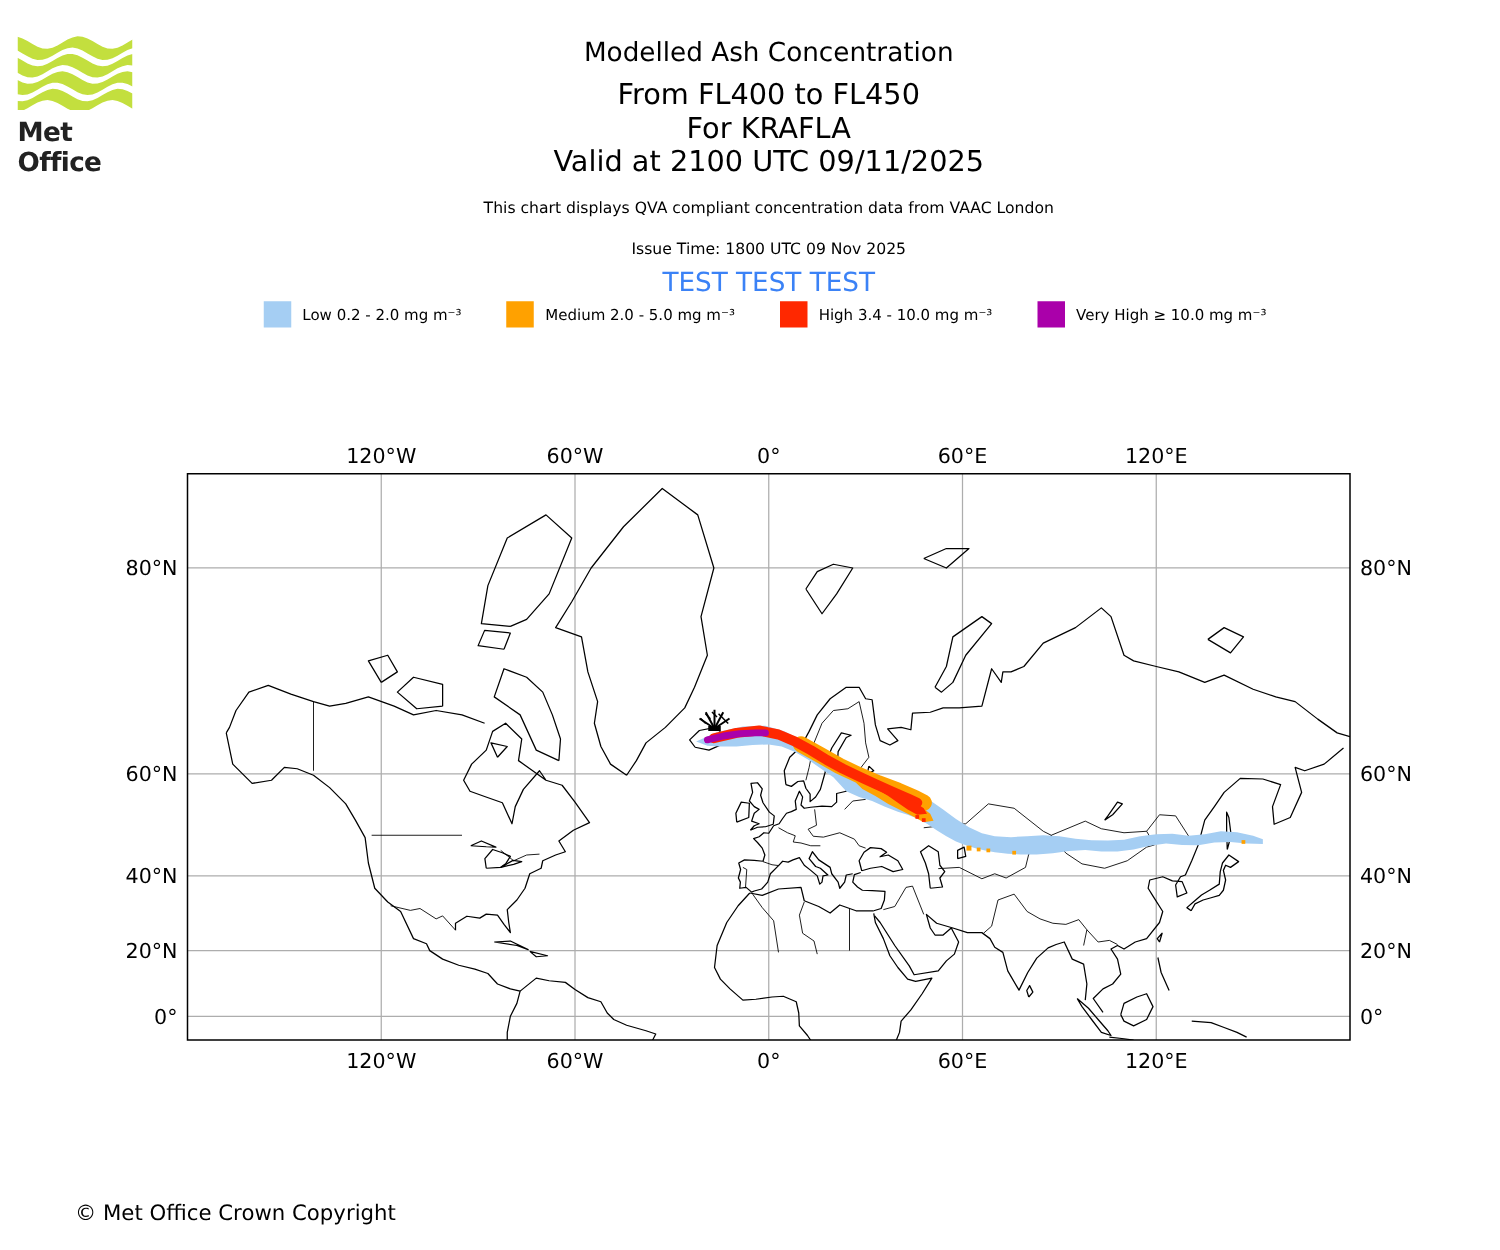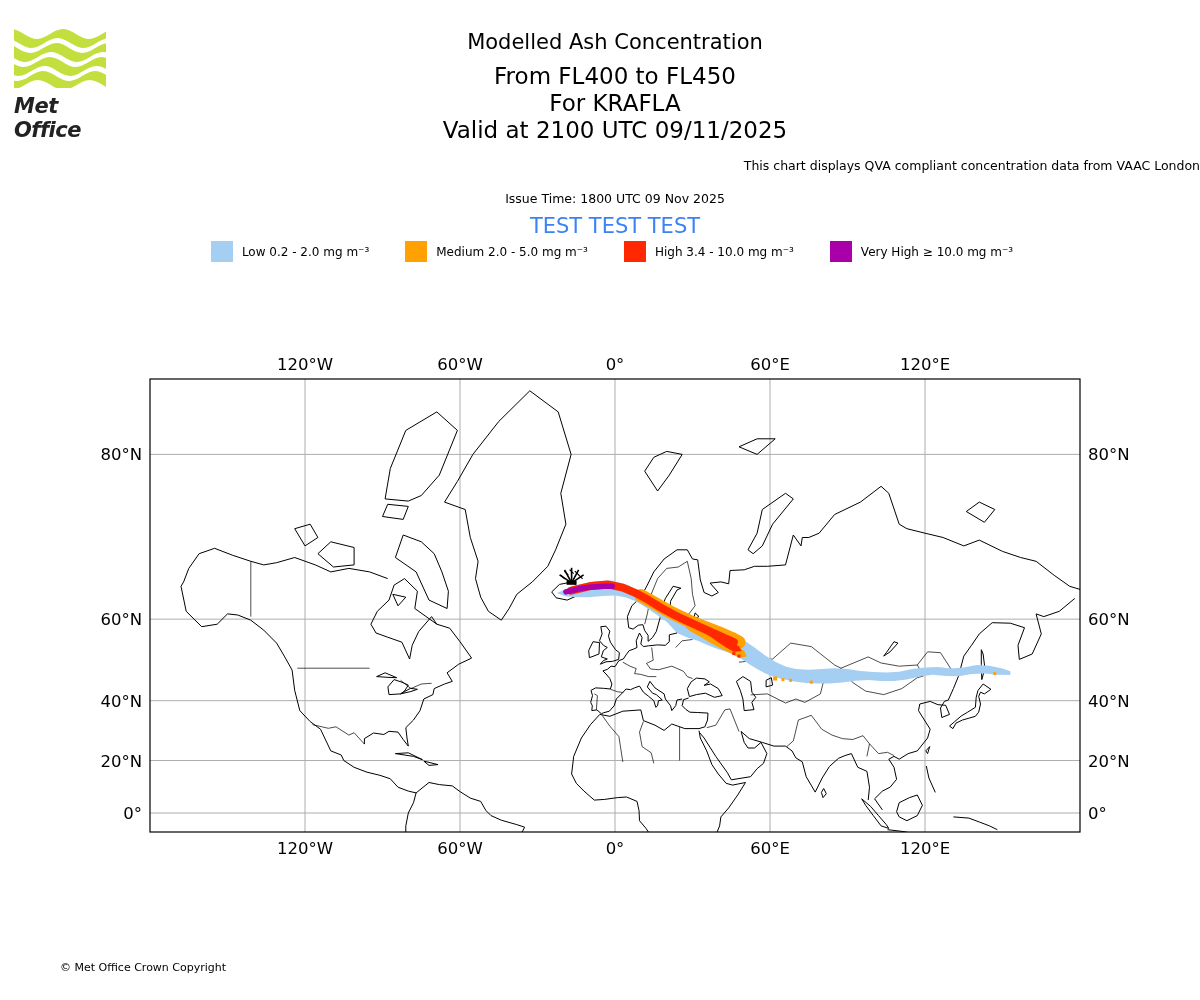--- a/index.html
+++ b/index.html
@@ -2,31 +2,31 @@
 <html><head>
 <meta charset="utf-8">
 <style>
   html,body{margin:0;padding:0;background:#ffffff;}
   .page{position:relative;width:1200px;height:1000px;background:#ffffff;overflow:hidden;
         font-family:"DejaVu Sans","Liberation Sans",sans-serif;color:#000;}
   .ctr{position:absolute;left:30px;width:1170px;text-align:center;white-space:pre;}
   .title{top:30px;font-size:21px;}
   .sub{font-size:23px;}
   .sub1{top:63px;} .sub2{top:90px;} .sub3{top:117px;}
-  .note{top:158px;font-size:12.5px;text-align:right;}
+  .note{top:158px;font-size:12.5px;}
   .issue{top:191px;font-size:12.5px;}
   .test{top:214px;font-size:21px;color:#d22b24;}
   .legend{position:absolute;top:241px;left:12px;width:1200px;display:flex;justify-content:center;
           align-items:center;gap:36px;}
   .legend-item{display:flex;align-items:center;gap:9px;}
   .swatch{width:22px;height:21px;display:inline-block;}
   .legend-label{font-size:12px;white-space:pre;}
   .logo{position:absolute;left:14px;top:26px;width:110px;}
-  .logo-word{font-size:21px;font-weight:bold;color:#222;letter-spacing:-0.5px;margin-top:2px;font-style:italic;}
-  .copyright{position:absolute;left:60px;top:961px;font-size:11px;}
+  .logo-word{font-size:21px;font-weight:bold;color:#222;letter-spacing:-0.5px;margin-top:2px;}
+  .copyright{position:absolute;left:60px;top:961px;font-size:17px;}
   svg.map{position:absolute;left:0;top:0;}
 </style>
 </head>
 <body>
 
 <div class="page">
 
   <div class="logo">
     <svg id="logo-svg" width="92" height="62" viewBox="0 0 92 62">
         <path d="M0,3.3 L4,4.7 L8,6.8 L12,9.2 L16,11.3 L20,12.7 L24,13.0 L28,12.1 L32,10.3 L36,8.0 L40,5.6 L44,3.9 L48,3.0 L52,3.3 L56,4.7 L60,6.8 L64,9.2 L68,11.3 L72,12.7 L76,13.0 L80,12.1 L84,10.3 L88,8.0 L92,5.6 L92,12.5 L88,13.9 L84,16.1 L80,18.5 L76,20.6 L72,21.8 L68,21.9 L64,20.9 L60,19.0 L56,16.7 L52,14.4 L48,12.7 L44,12.0 L40,12.5 L36,13.9 L32,16.1 L28,18.5 L24,20.6 L20,21.8 L16,21.9 L12,20.9 L8,19.0 L4,16.7 L0,14.4 Z" fill="#C3DF3E"></path>

